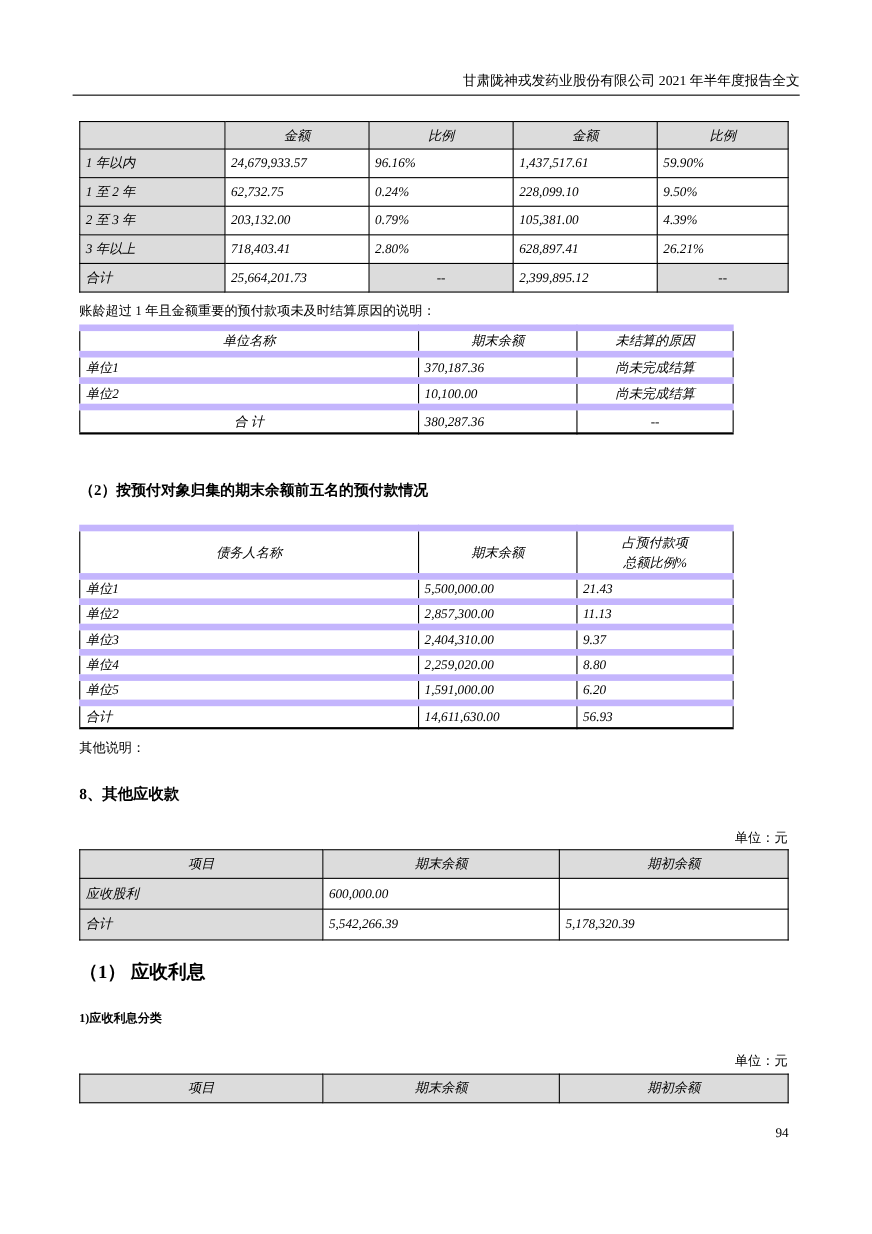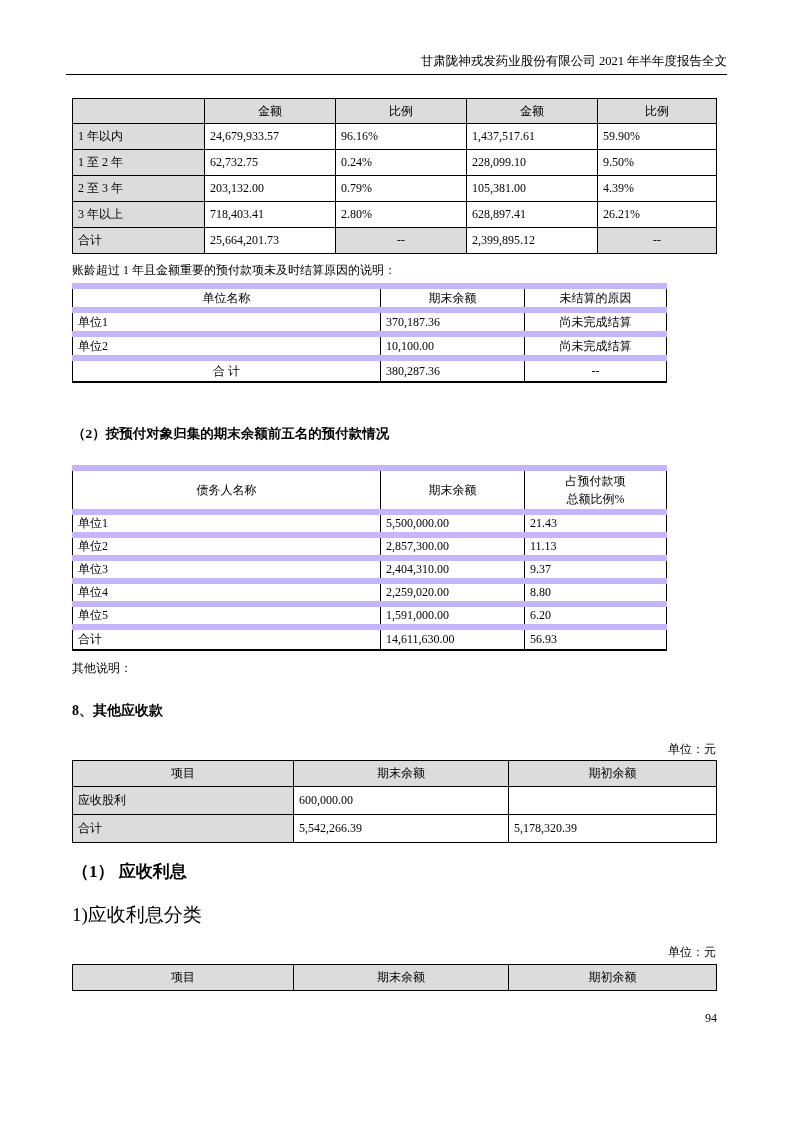--- a/index.html
+++ b/index.html
@@ -1,37 +1,37 @@
 <!DOCTYPE html>
 <html><head>
 <meta charset="utf-8">
 <style>
   * { margin:0; padding:0; box-sizing:border-box; }
   html,body { background:#ffffff; }
   .page {
     position:relative;
     width:793px; height:1052px;
-    margin:0 auto;
+    margin:12px auto;
     background:#ffffff;
     color:#000000;
     font-family:"Liberation Serif","DejaVu Serif",serif;
     overflow:hidden;
   }
   .doc-header {
     margin:0 66px;
     padding-top:53px;
     padding-bottom:5px;
     border-bottom:1px solid #000;
     text-align:right;
     font-size:12.5px;
     line-height:16px;
   }
   .content { padding:0 77px 0 72px; }
 
-  table { border-collapse:collapse; table-layout:fixed; font-size:12px; color:#000; }
+  table { border-collapse:collapse; table-layout:fixed; font-size:12px; color:#000;font-style:italic; }
   td, th { overflow:hidden; white-space:nowrap; font-weight:normal; vertical-align:middle; }
 
   
   .grid-table { width:644px; }
   .grid-table td { border:1px solid #000; padding:0 5px; }
   .gray { background:#dcdcdc; }
   .c { text-align:center; }
   .r { }
   .l { text-align:left; }
 
@@ -58,21 +58,21 @@
 
   .t5 { margin-top:5px; }
   .t5 td { height:26px; }
 
   .note { margin-top:9px; font-size:12px; line-height:15px; }
   .note2 { margin-top:10px; font-size:12px; line-height:15px; }
 
   .sec2-title { margin-top:42px; font-size:13.5px; font-weight:bold; line-height:17px; }
   .sec8-title { margin-top:26px; font-size:14px; font-weight:bold; line-height:18px; }
   .sec-sub1 { margin-top:20px; font-size:17px; font-weight:bold; line-height:17px; }
-  .sec-sub2 { margin-top:26px; font-size:19px; font-weight:normal; line-height:17px; }
+  .sec-sub2 { margin-top:26px; font-size:11px; font-weight:bold; line-height:17px; }
 
   .unit-label { margin-top:22px; text-align:right; font-size:12px; line-height:14px; }
 
   .page-number {
     position:absolute; top:1011px; right:76px;
     font-size:12px;
   }
 </style>
 </head>
 <body>

